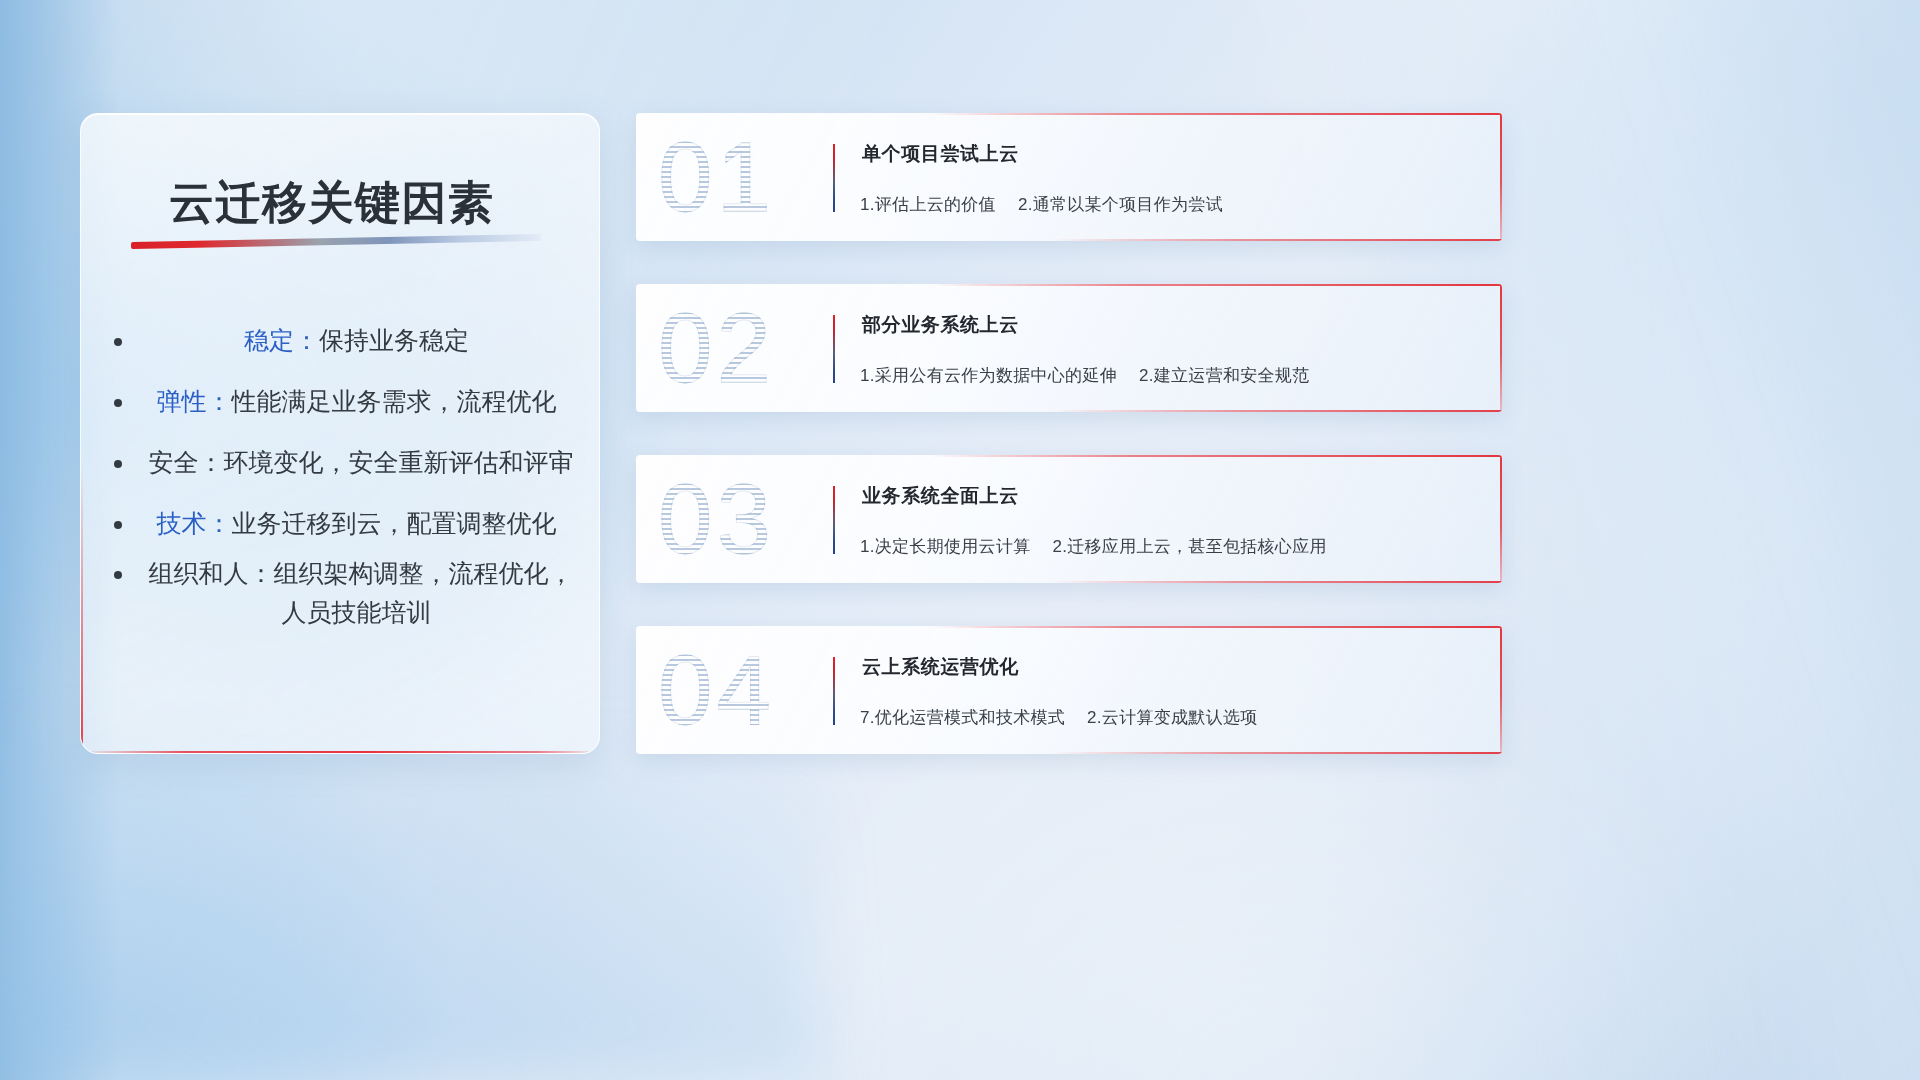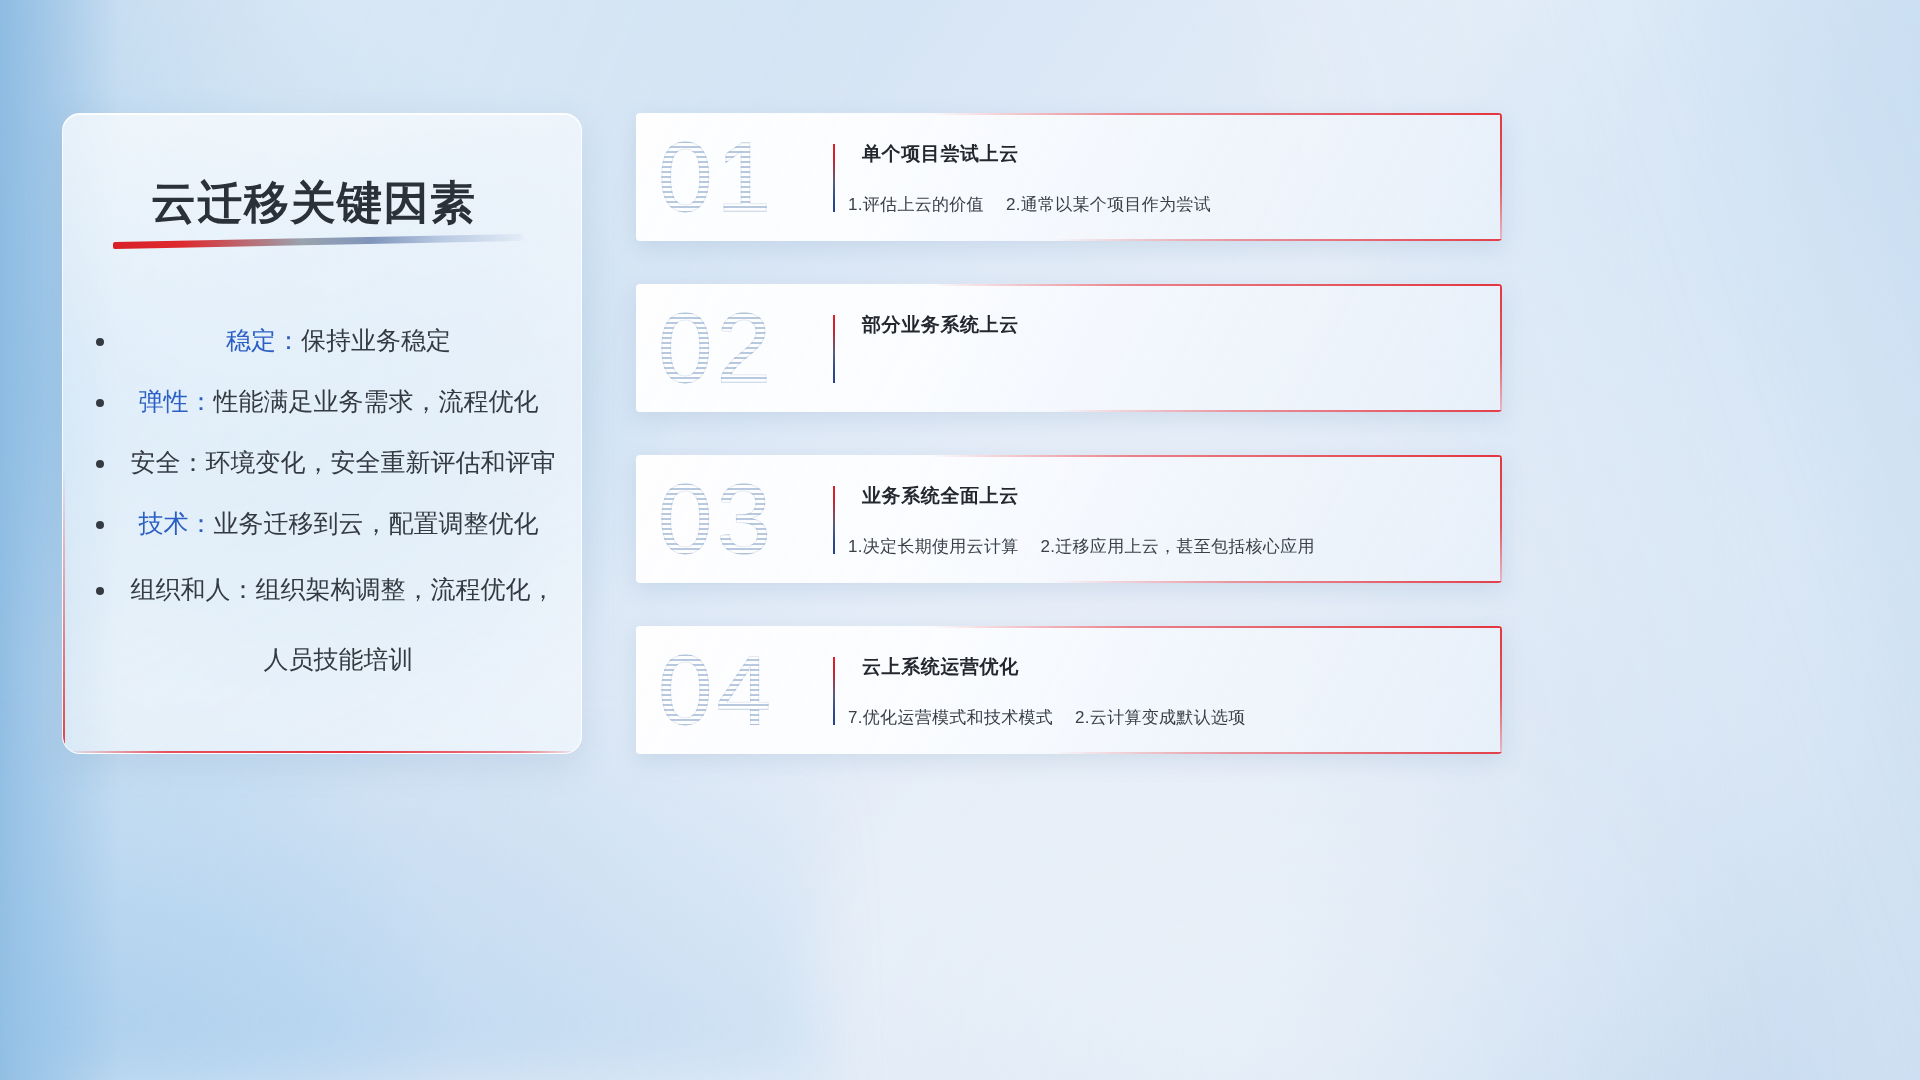--- a/index.html
+++ b/index.html
@@ -42,21 +42,21 @@
     background:linear-gradient(90deg, rgba(126,178,222,0.75) 0%, rgba(126,178,222,0) 100%);
   }
   .bg-dark-bottom {
     position:absolute; left:0; bottom:0; width:820px; height:330px;
     background:linear-gradient(200deg, rgba(255,255,255,0) 0%, rgba(150,195,233,0.55) 100%);
     filter:blur(30px);
   }
 
   
   .left-panel {
-    position:absolute; left:62px; top:113px; width:520px; height:641px;
+    position:absolute; left:80px; top:113px; width:520px; height:641px;
     border-radius:18px;
     background:linear-gradient(155deg, rgba(255,255,255,0.72) 0%, rgba(250,252,255,0.62) 28%, rgba(255,255,255,0.50) 60%, rgba(247,251,255,0.58) 100%);
     border:1px solid rgba(255,255,255,0.85);
     box-shadow:0 10px 34px rgba(95,140,185,0.18), inset 0 1px 0 rgba(255,255,255,0.9);
     backdrop-filter:blur(6px);
     overflow:hidden;
   }
   .left-panel::after{
     content:""; position:absolute; left:0; right:0; bottom:0; height:2px;
     background:linear-gradient(90deg, rgba(228,30,42,0) 0%, rgba(228,30,42,0.75) 20%, rgba(228,30,42,0.9) 55%, rgba(228,30,42,0.55) 88%, rgba(228,30,42,0) 100%);
@@ -79,21 +79,21 @@
   }
 
   .panel-list {
     position:absolute; left:55px; top:196px; right:22px;
   }
   .panel-item {
     font-size:25px; line-height:61px; color:#343a41; white-space:nowrap;text-align:center;
   }
   .panel-item .lbl { color:#2b5fc4; }
   .panel-item .lbl-gray { color:#343a41;margin-left:9px; }
-  .panel-item.wrap { white-space:normal; line-height:70px; }
+  .panel-item.wrap { white-space:normal; line-height:39px; }
 
   
   .cards { position:absolute; left:636px; top:113px; width:866px; }
   .card {
     position:relative; width:866px; height:128px; margin-bottom:43px;
     border-radius:4px;
     background:linear-gradient(118deg, rgba(255,255,255,0.96) 0%, rgba(252,253,255,0.92) 34%, rgba(241,246,252,0.86) 68%, rgba(233,241,250,0.80) 100%);
     box-shadow:0 7px 22px rgba(93,135,180,0.17);
     overflow:hidden;
   }
@@ -127,21 +127,21 @@
   }
   .divider {
     position:absolute; left:197px; top:31px; width:2px; height:68px;
     background:linear-gradient(180deg,#e01f28 0%, #c8242f 22%, #5a5f78 55%, #2c4a8f 82%, #27408a 100%);
   }
   .card-heading {
     position:absolute; left:226px; top:28px;
     font-size:19px; font-weight:bold; color:#24282e; letter-spacing:0.6px;
   }
   .card-desc {
-    position:absolute; left:212px; top:80px;
+    position:absolute; left:224px; top:80px;
     font-size:17px; color:#3a4048; letter-spacing:0.3px;
   }
   .card-desc .gap { display:inline-block; width:22px; }
 </style>
 </head>
 <body>
 
 <div class="bg">
   <div class="bg-glow1"></div>
   <div class="bg-glow2"></div>
@@ -187,20 +187,23 @@
     </p>
   </article>
 
   <article class="card">
     <div class="card-accent-top"></div>
     <div class="card-accent-right"></div>
     <div class="card-accent-bottom"></div>
     <div class="ghost-num"><span>02</span></div>
     <div class="divider"></div>
     <h2 class="card-heading">部分业务系统上云</h2>
+    <p class="card-desc">
+      <span>1.采用公有云作为数据中心的延伸</span><span class="gap"></span><span>2.建立运营和安全规范</span>
+    </p>
   </article>
 
   <article class="card">
     <div class="card-accent-top"></div>
     <div class="card-accent-right"></div>
     <div class="card-accent-bottom"></div>
     <div class="ghost-num"><span>03</span></div>
     <div class="divider"></div>
     <h2 class="card-heading">业务系统全面上云</h2>
     <p class="card-desc">

